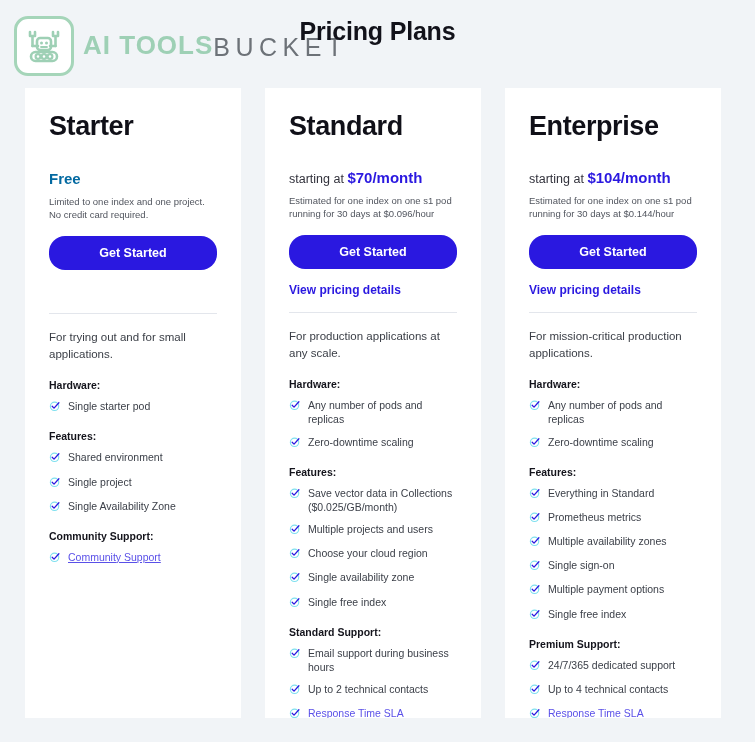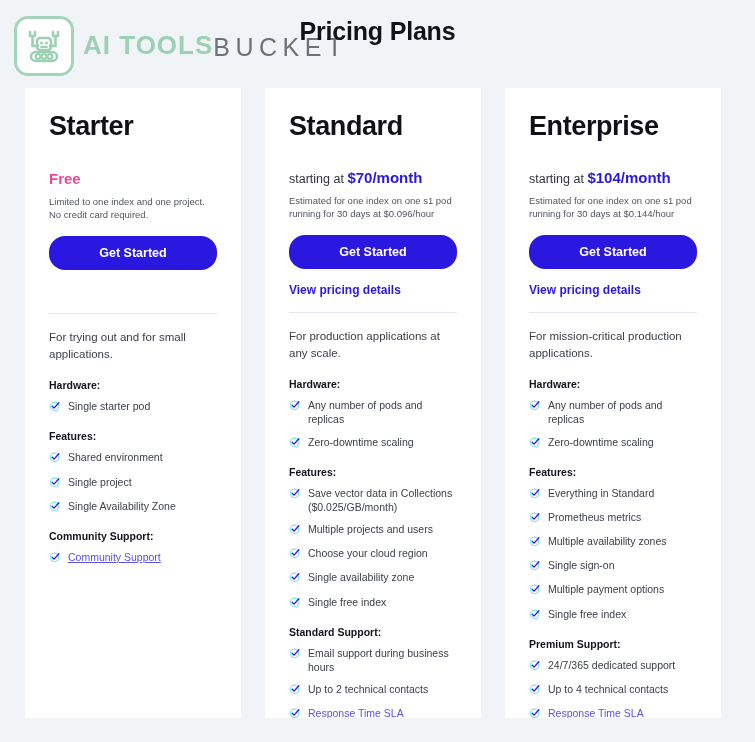--- a/index.html
+++ b/index.html
@@ -110,21 +110,21 @@
   .price-row {
     font-size: 12.5px;
     color: #32323c;
     margin-bottom: 7px;
     line-height: 1.2;
   }
 
   .price-row.free {
     font-size: 15px;
     font-weight: bold;
-    color: #ec4899;
+    color: #0369a1;
     margin-top: 28px;
   }
 
   .price-amount {
     font-size: 15px;
     font-weight: bold;
     color: #2a18e0;
   }
 
   .price-note {

